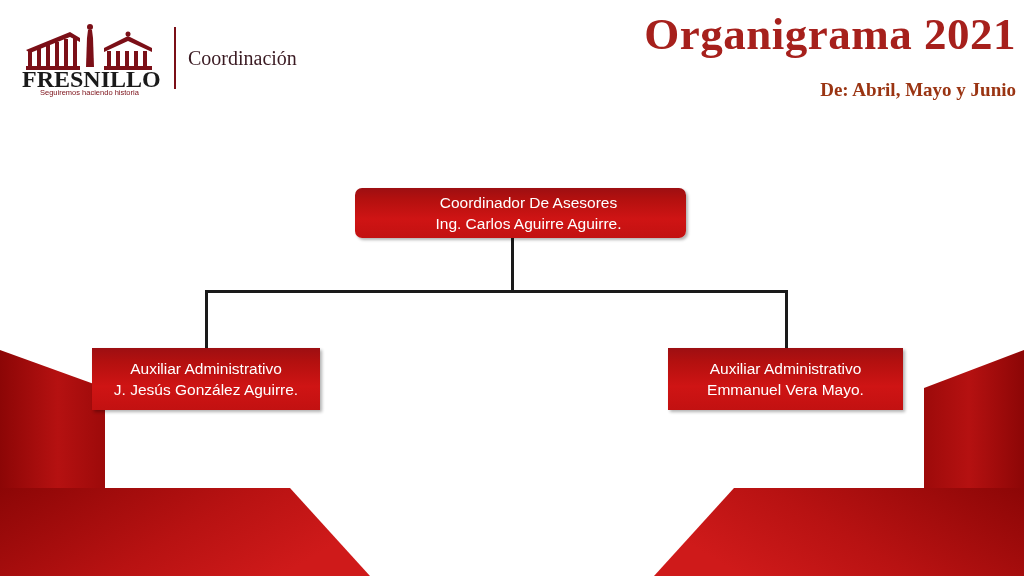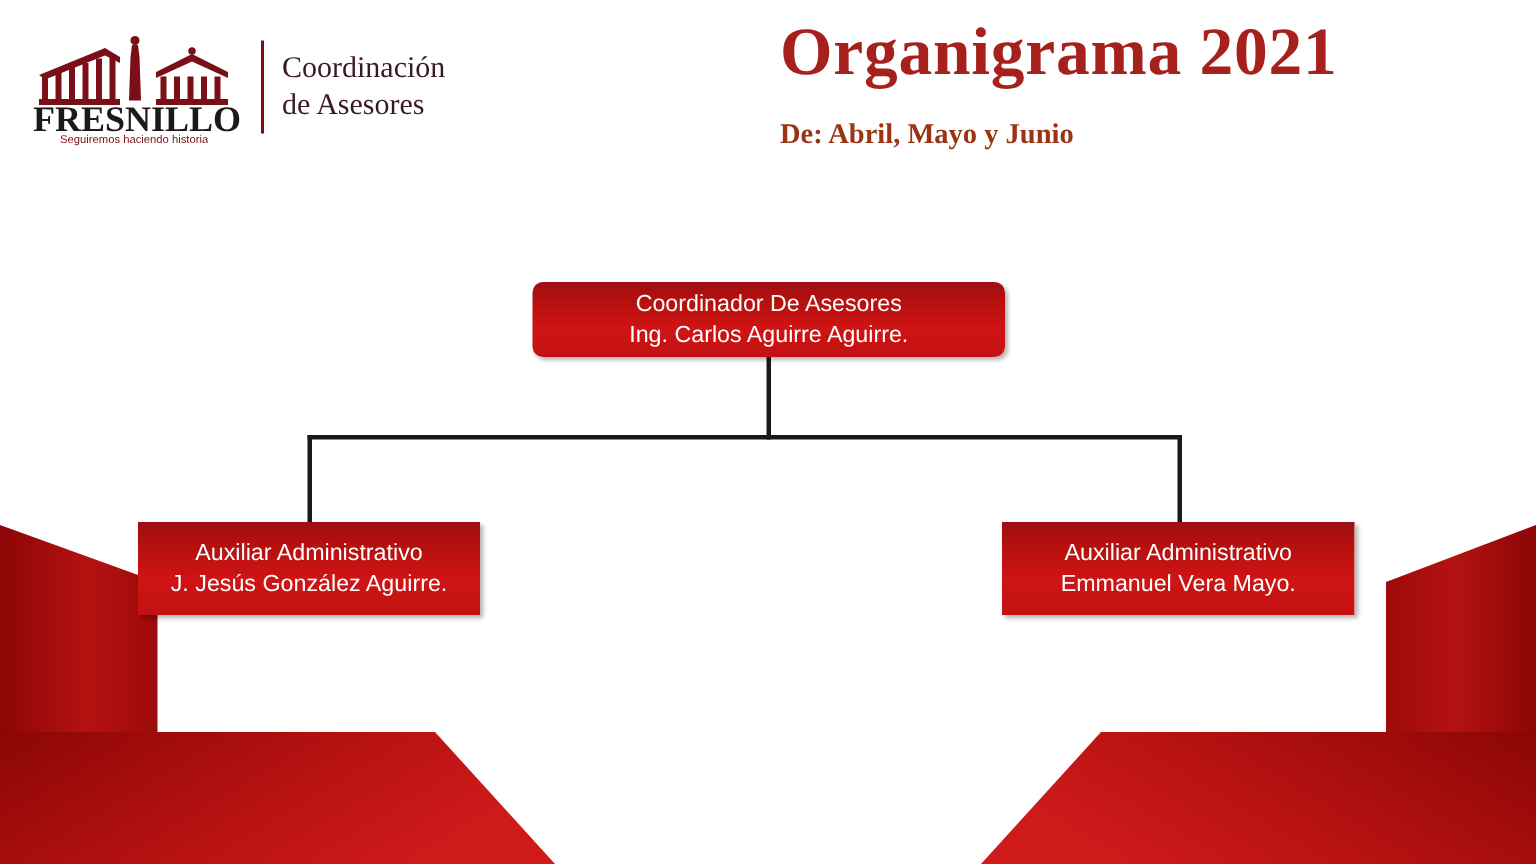--- a/index.html
+++ b/index.html
@@ -76,21 +76,21 @@
     line-height: 25px;
     white-space: nowrap;
   }
 
   
   .title-block {
     position: absolute;
     left: 520px;
     top: 8px;
     width: 496px;
-    text-align: left;
+    text-align: right;
   }
   .title-main {
     font-family: "Liberation Serif", serif;
     font-weight: bold;
     font-size: 45px;
     line-height: 52px;
     color: #a6201c;
     letter-spacing: 0.5px;
   }
   .title-sub {
@@ -114,20 +114,21 @@
     line-height: 21px;
     box-shadow: 2px 2px 3px rgba(0,0,0,0.30);
     background: linear-gradient(180deg, #9d0f12 0%, #b3100f 22%, #cf1414 62%, #c21111 100%);
   }
   .node-root {
     left: 355px;
     top: 188px;
     width: 315px;
     height: 50px;
     border-radius: 7px;
+    padding-left: 16px;
   }
   .node-child-left {
     left: 92px;
     top: 348px;
     width: 228px;
     height: 62px;
   }
   .node-child-right {
     left: 668px;
     top: 348px;
@@ -245,21 +246,20 @@
           <rect x="86" y="48" width="48" height="4"></rect>
           <circle cx="110" cy="16" r="2.5"></circle>
         </g>
         <text x="4" y="69" font-family="Liberation Serif, serif" font-size="24" font-weight="bold" fill="#1a1a1a" letter-spacing="0">FRESNILLO</text>
         <text x="22" y="77" font-family="Liberation Sans, sans-serif" font-size="7.5" fill="#7b0f17">Seguiremos haciendo historia</text>
       </svg>
     </div>
     <div class="logo-divider"></div>
     <div class="logo-text">
       <div>Coordinación</div>
-      <div>de Asesores</div>
     </div>
   </div>
 
   <div class="title-block">
     <div class="title-main">Organigrama 2021</div>
     <div class="title-sub">De: Abril, Mayo y Junio</div>
   </div>
 
   <div class="conn conn-v-root"></div>
   <div class="conn conn-h"></div>

